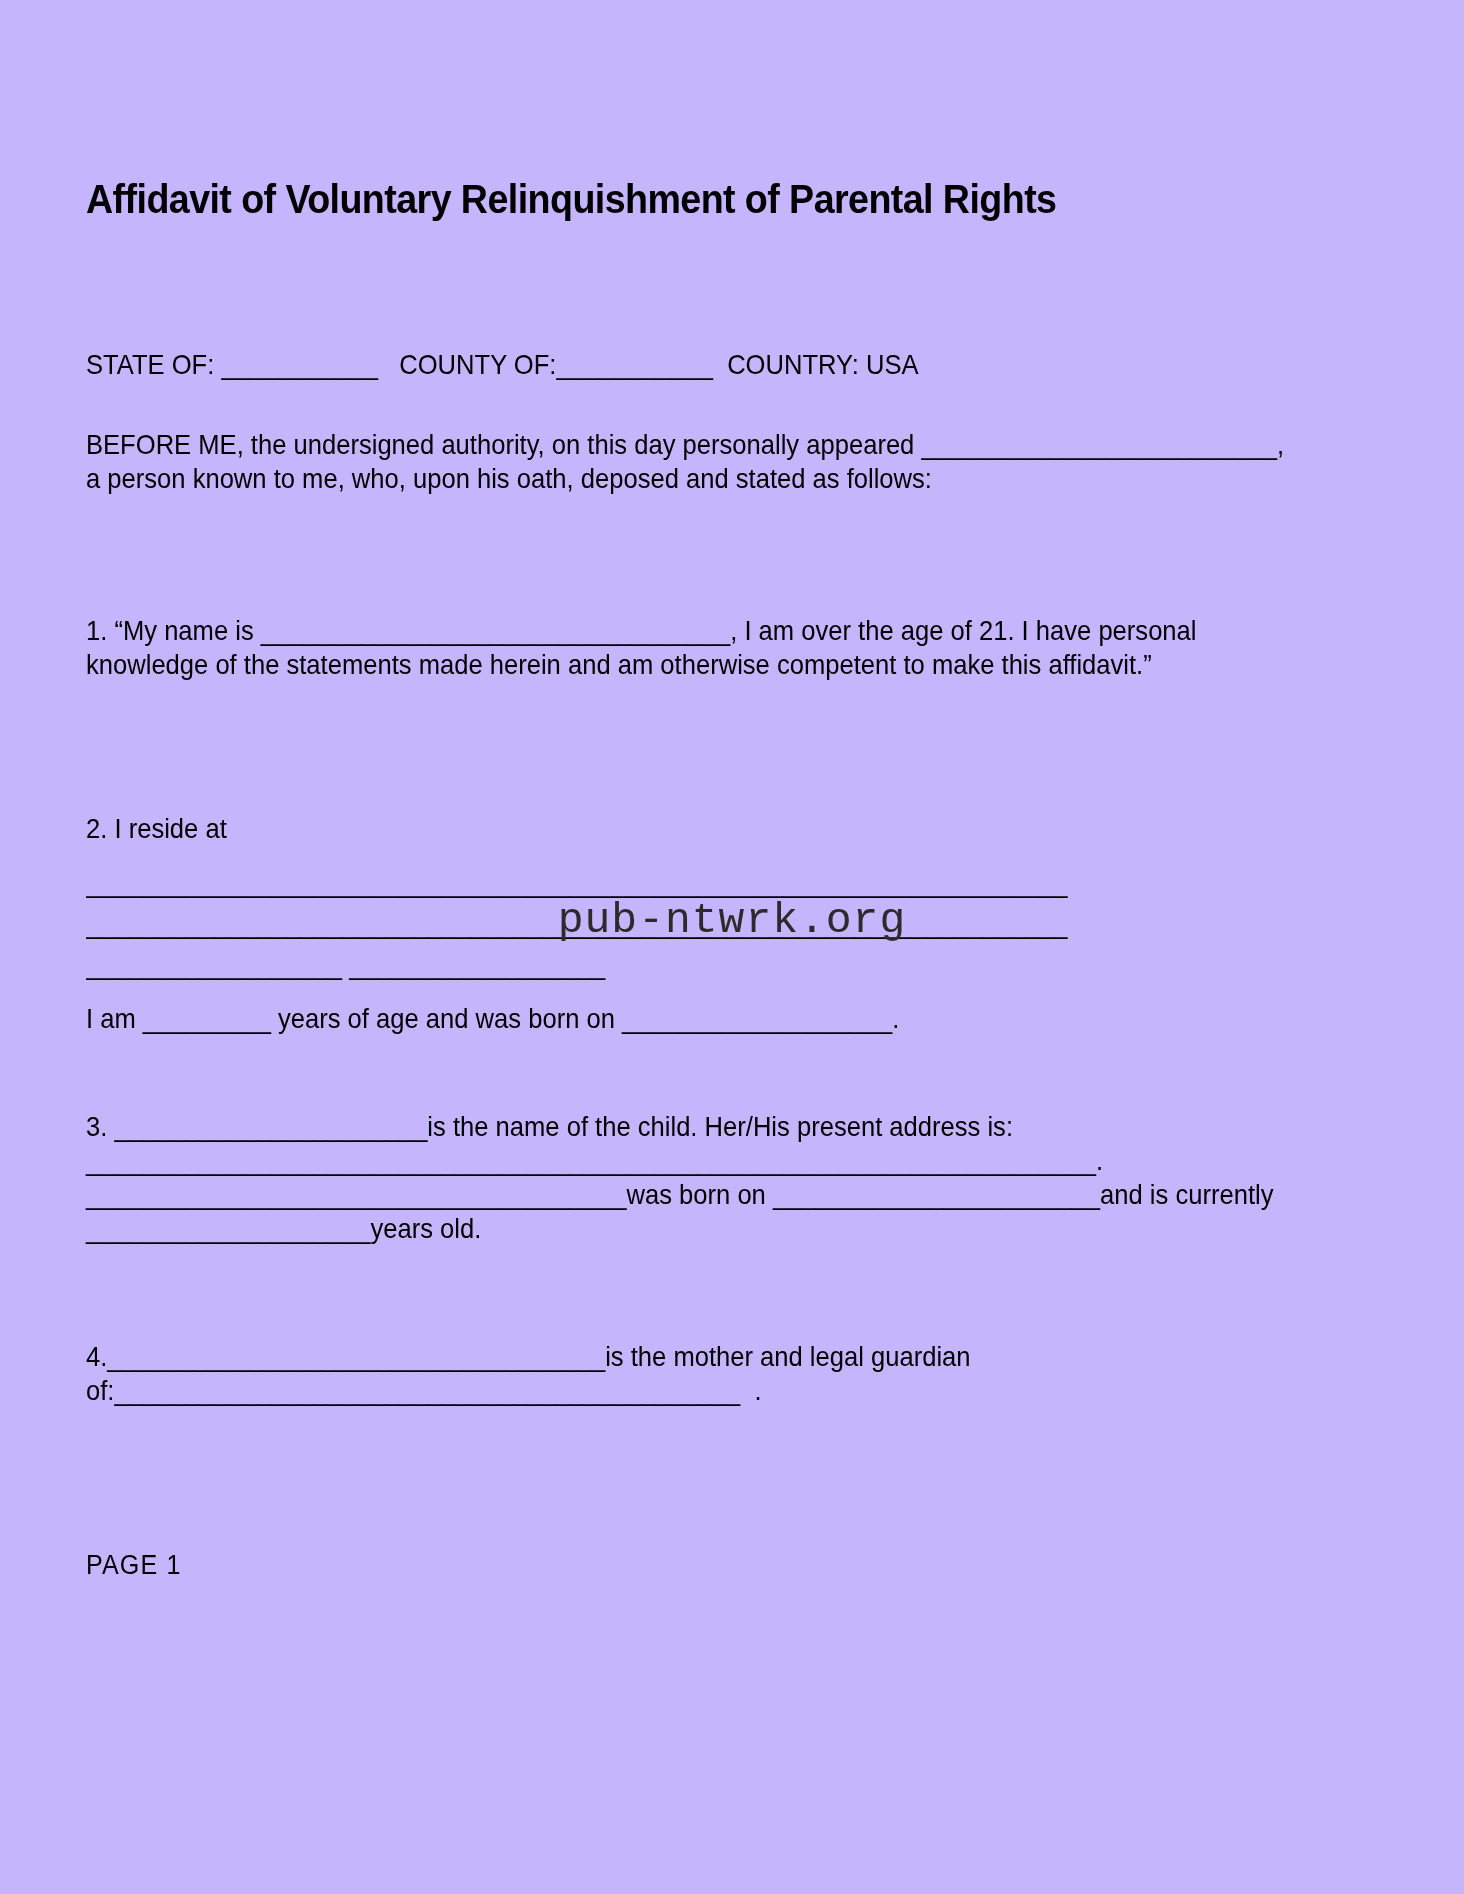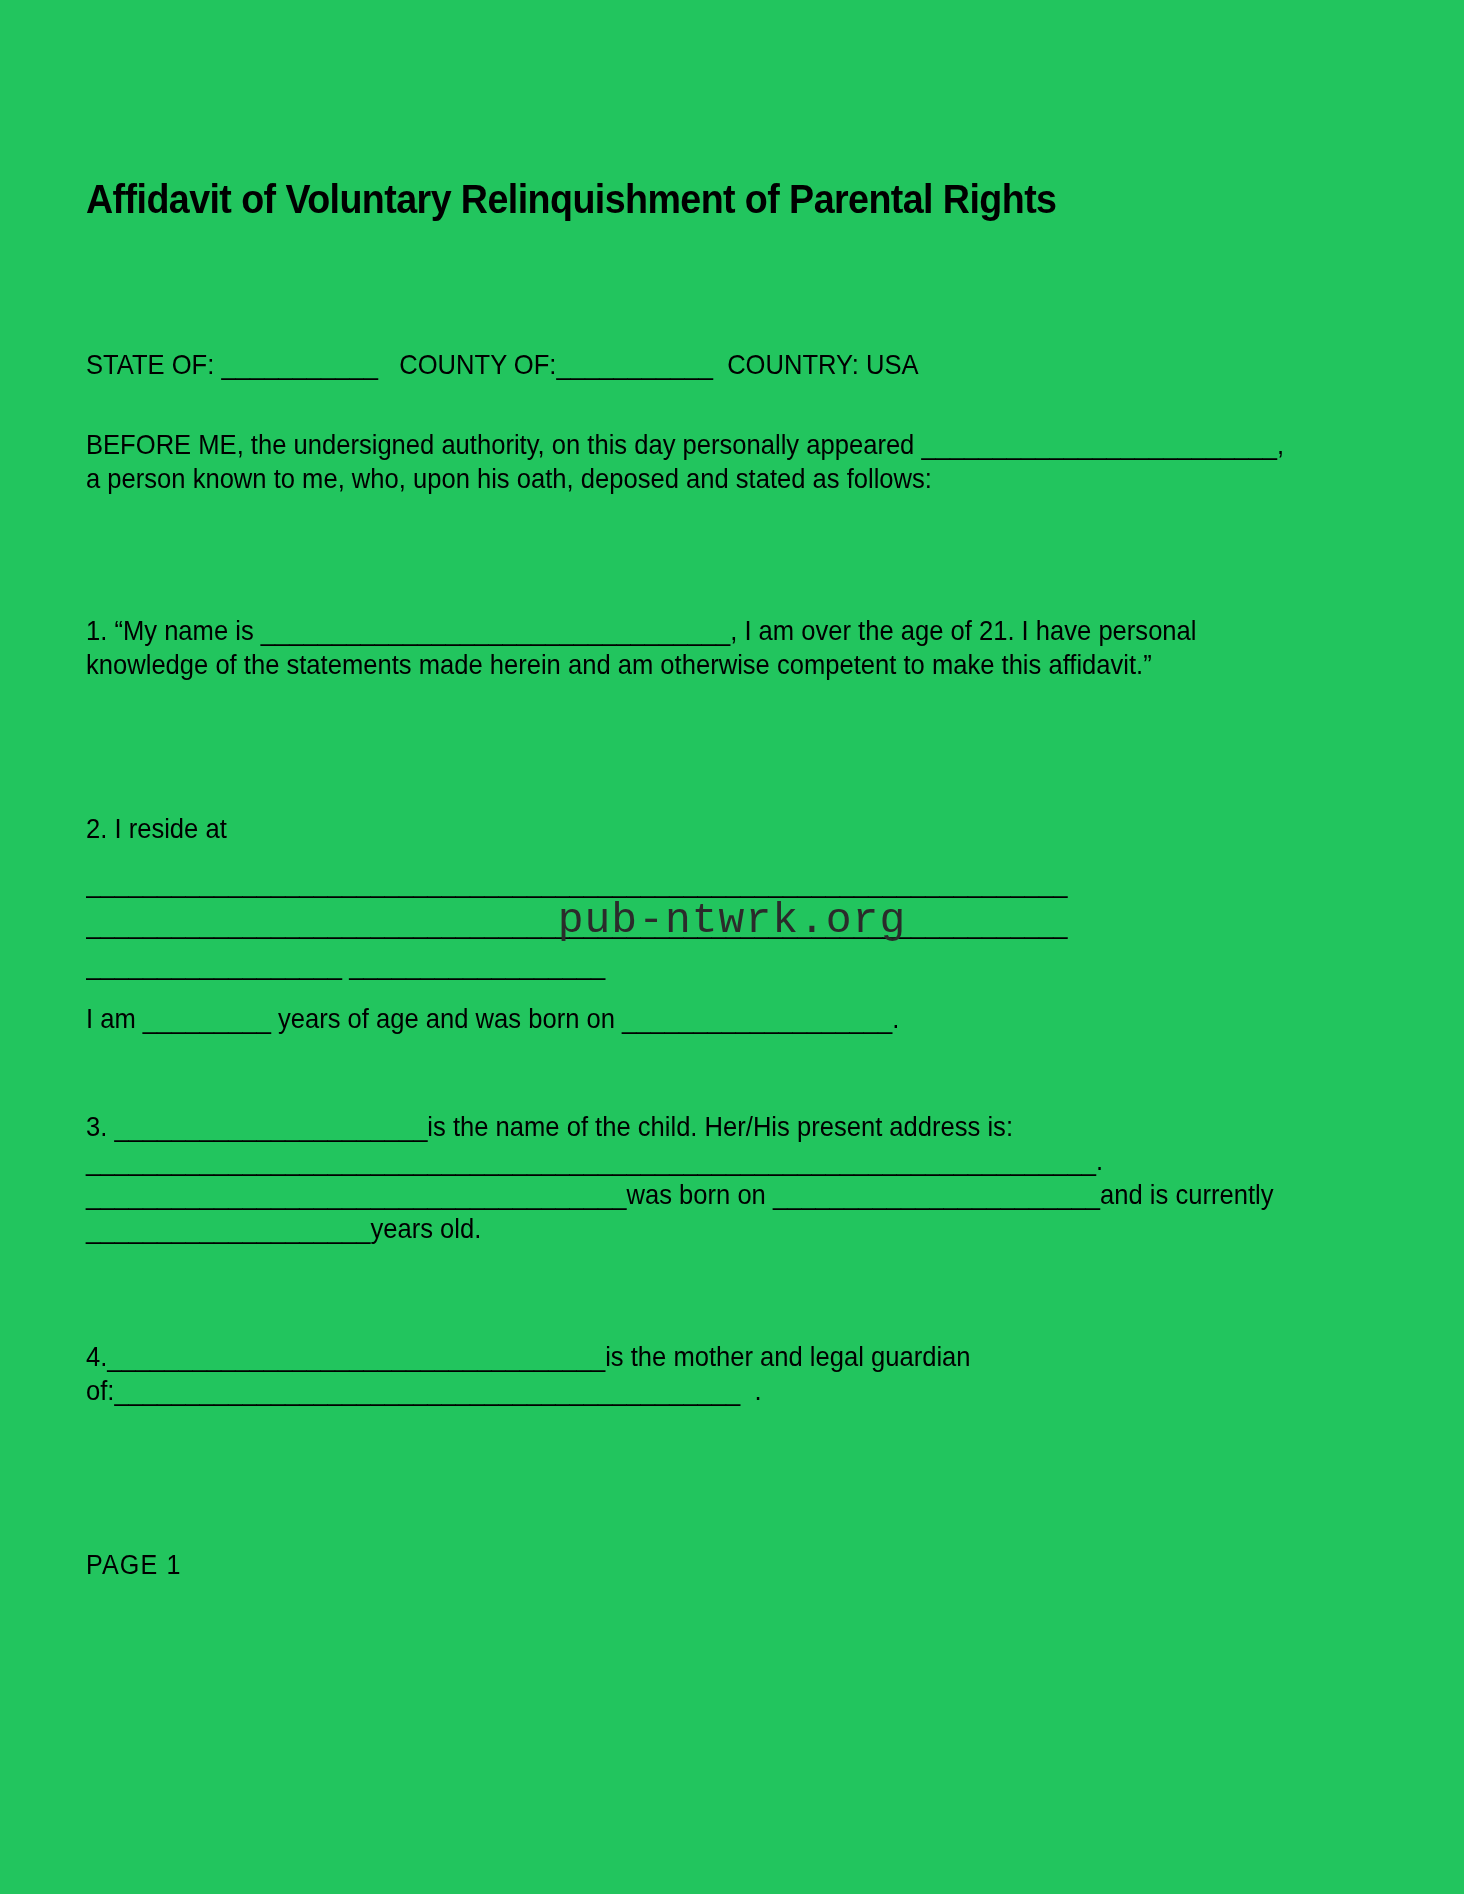--- a/index.html
+++ b/index.html
@@ -13,21 +13,21 @@
     height: 1894px;
     position: relative;
     font-family: "Liberation Sans", sans-serif;
     color: #000000;
     overflow: hidden;
   }
 
   .page {
     position: absolute;
     inset: 0;
-    background: #22c55e;
+    background: #c4b5fd;
   }
 
   
   .doc-title {
     position: absolute;
     left: 86px;
     top: 148px;
     width: 1300px;
     font-family: "Liberation Sans", sans-serif;
     font-weight: 700;

